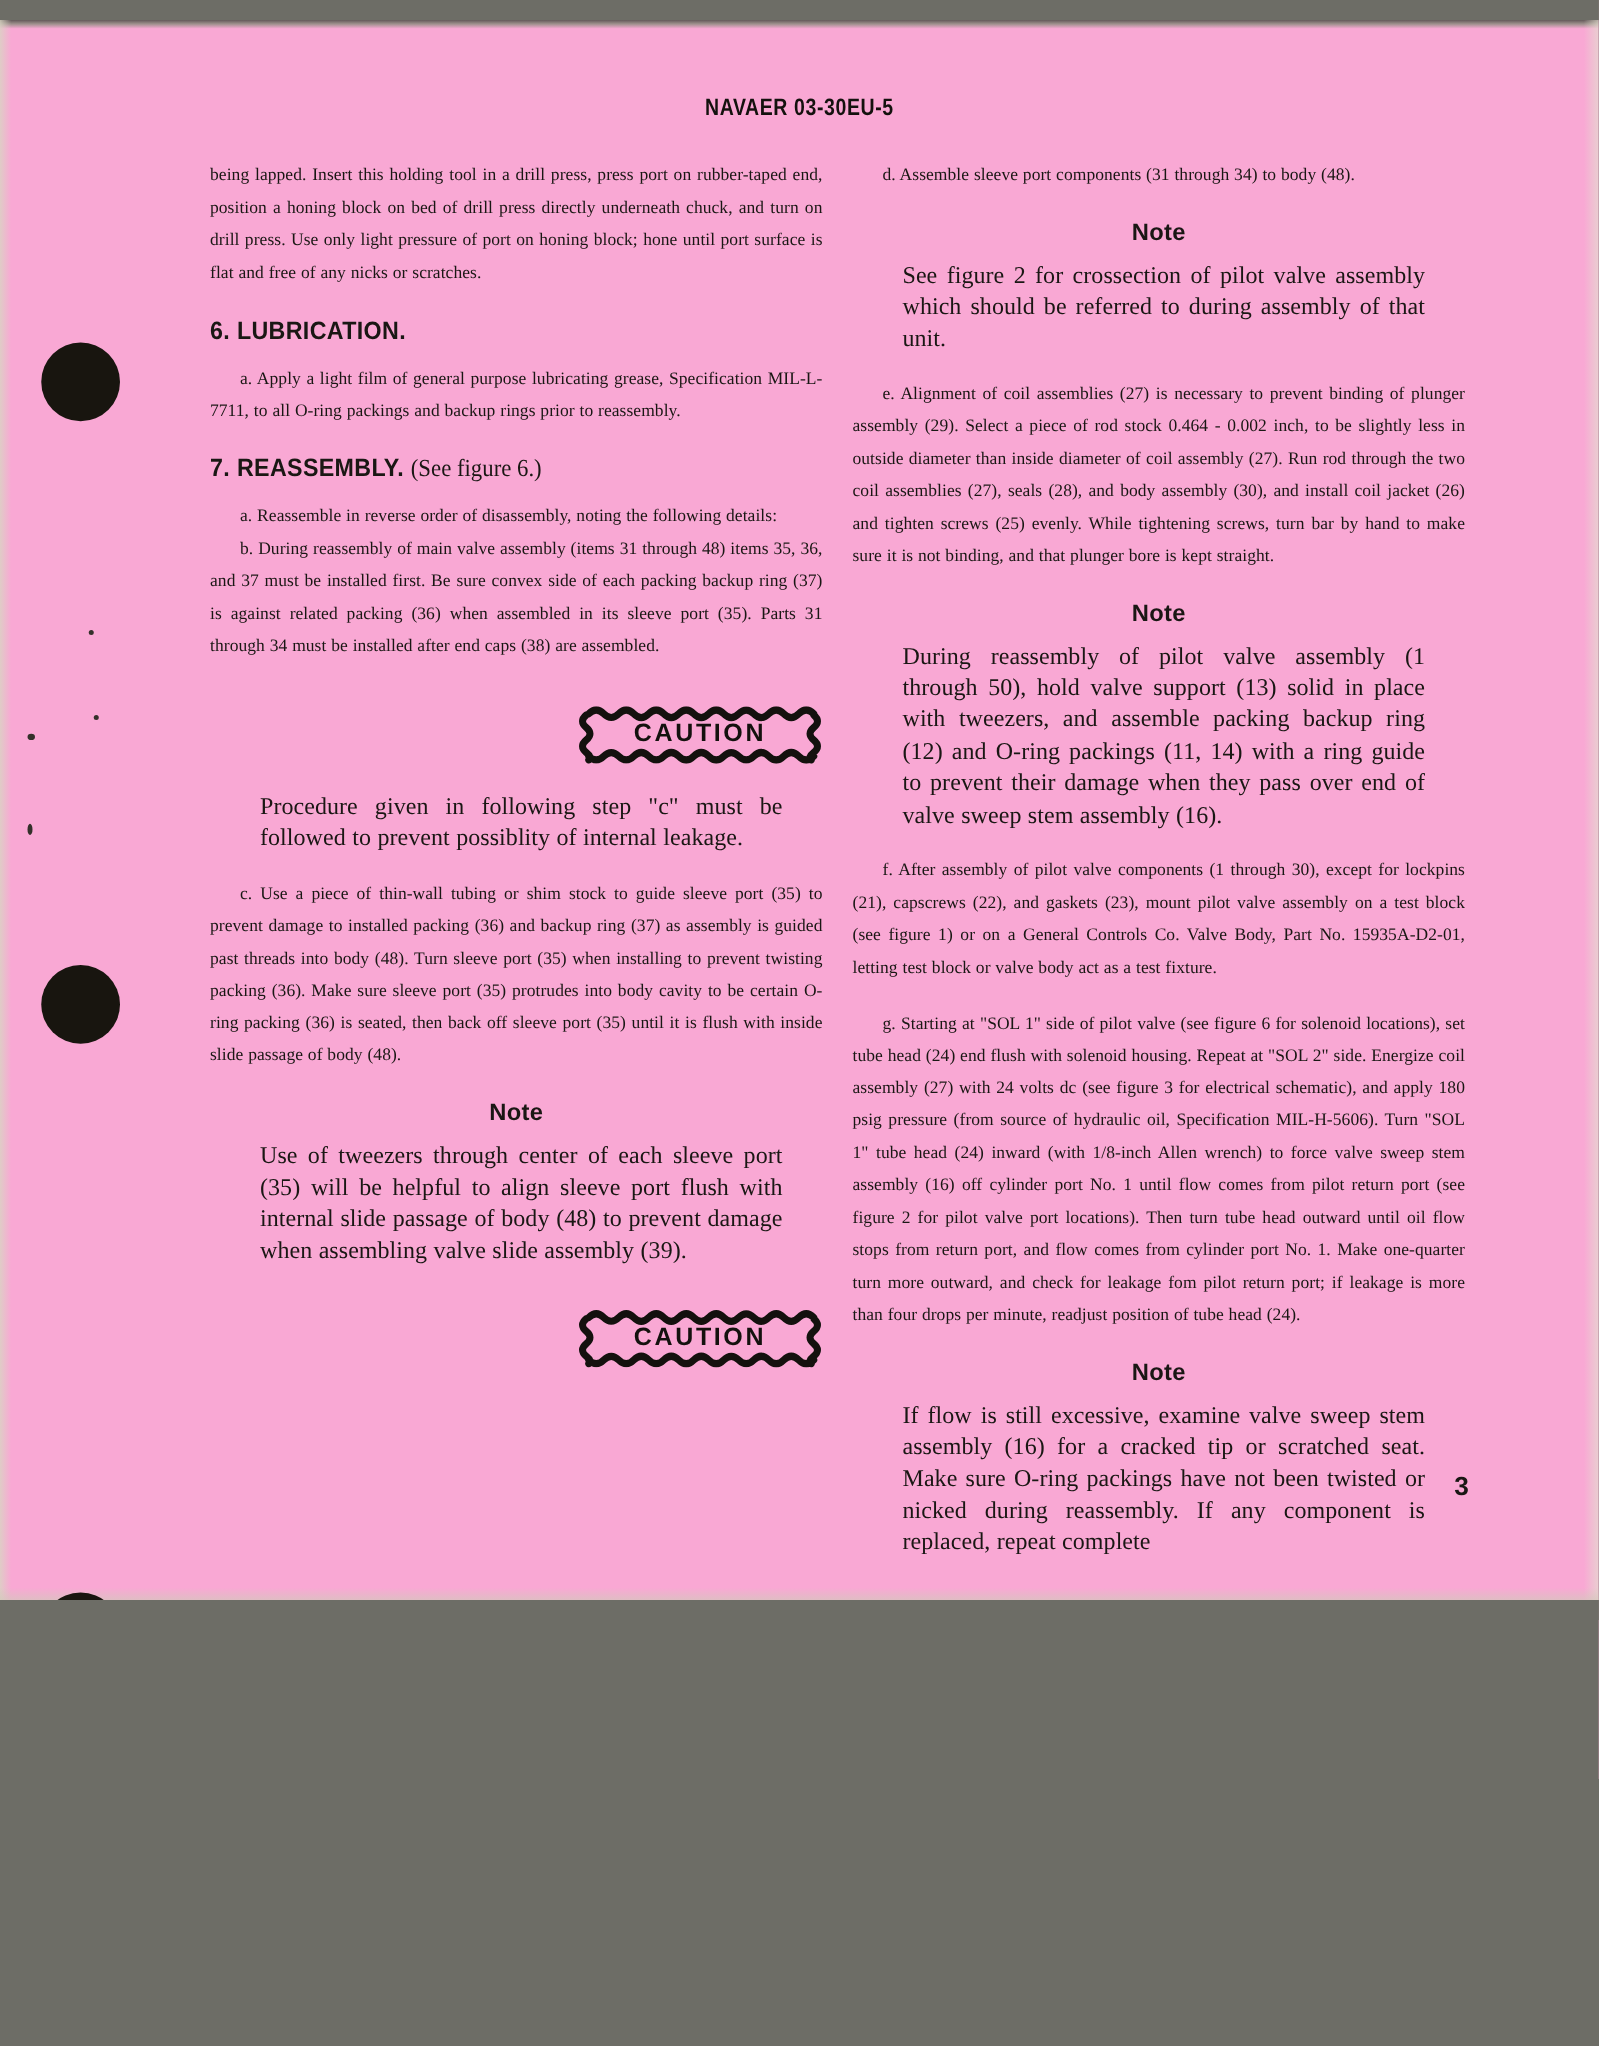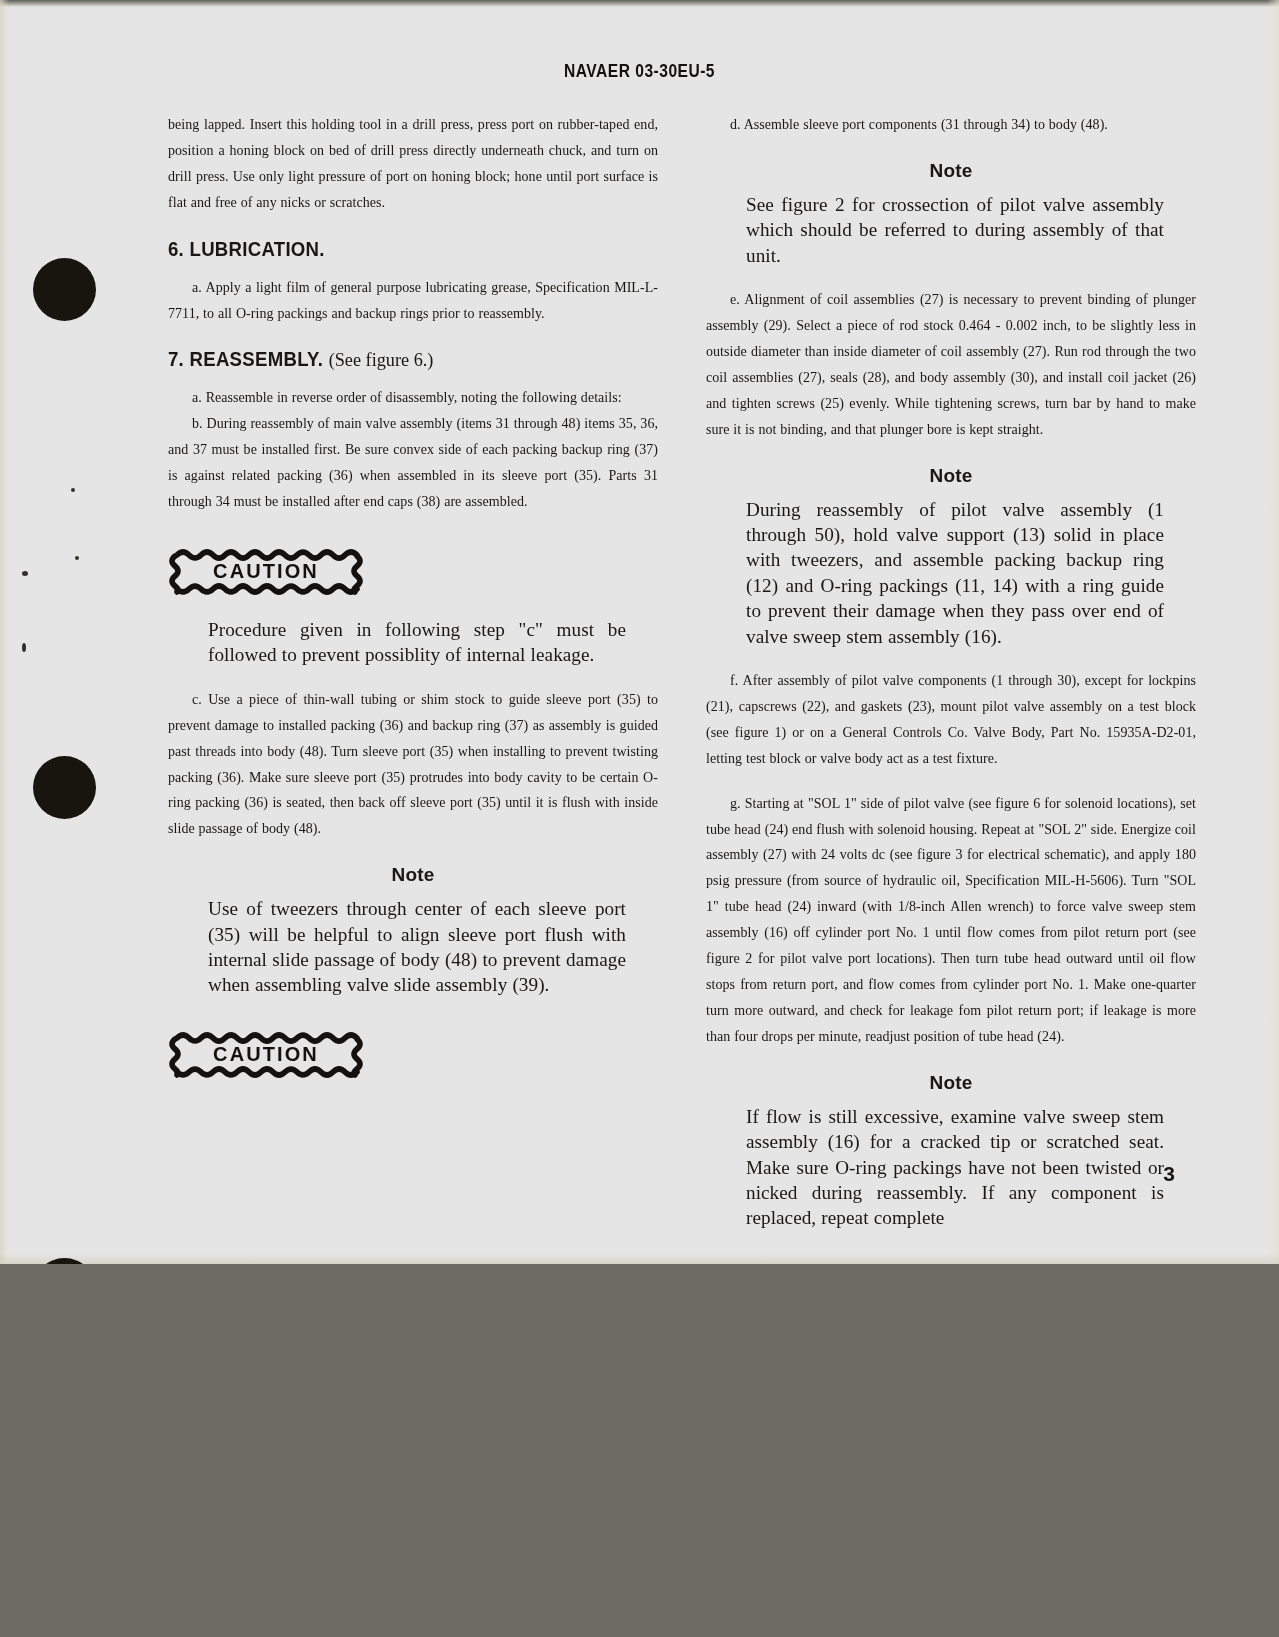--- a/index.html
+++ b/index.html
@@ -4,22 +4,22 @@
 <style>
   html, body {
     margin: 0;
     padding: 0;
     background: #6d6d66;
   }
   .page {
     position: relative;
     width: 1279px;
     height: 1264px;
-    margin: 0 auto;
-    background: #e5e5e5;
+    margin: 16px auto;
+    background: #f9a8d4;
     overflow: hidden;
     font-family: "Liberation Serif", "DejaVu Serif", serif;
     color: #1a1714;
     box-sizing: border-box;
   }
   
   .page-edge-top {
     position: absolute; left: 0; top: 0; width: 100%; height: 7px;
     background: linear-gradient(180deg, #4a4a44 0%, #8e8c80 45%, rgba(253,252,245,0) 100%);
     opacity: .85;
@@ -75,21 +75,21 @@
     width: 1012px;
     height: 1380px;
   }
   .col {
     position: absolute;
     top: 0;
     width: 490px;
     height: 100%;
   }
   .col-left  { left: 0; }
-  .col-right { left: 538px; }
+  .col-right { left: 514px; }
 
   p {
     margin: 0;
     font-size: 14px;
     line-height: 25.9px;
     text-align: justify;
     text-justify: inter-word;
     letter-spacing: 0.05px;
     word-spacing: 0.3px;
   }
@@ -125,21 +125,21 @@
   }
   .note-body p {
     font-size: 19.2px;
     line-height: 25.4px;
   }
 
   
   .caution-wrap {
     margin: 34px 0 22px 0;
     display: flex;
-    justify-content: flex-start;
+    justify-content: flex-end;
   }
   .caution {
     position: relative;
     width: 196px;
     height: 46px;
     display: flex;
     align-items: center;
     justify-content: center;
     box-sizing: border-box;
   }

